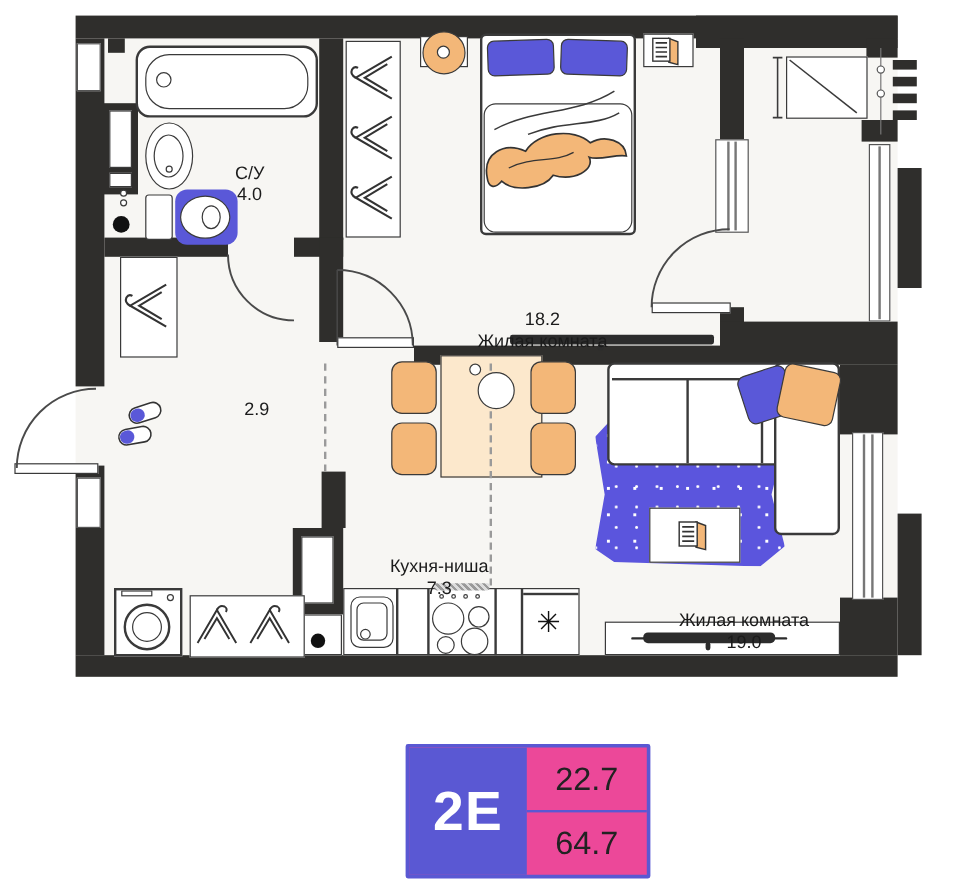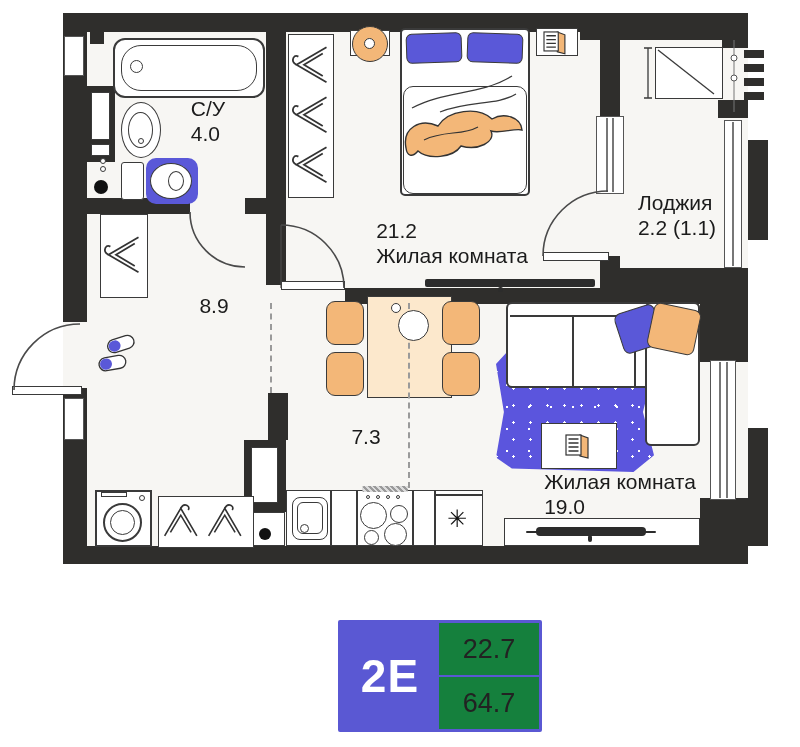--- a/index.html
+++ b/index.html
@@ -22,31 +22,31 @@
   .winline{position:absolute;background:#777;z-index:4;}
   .fw{position:absolute;background:#fff;border:1.5px solid var(--stroke);box-sizing:border-box;z-index:4;}
   .cir{position:absolute;background:#fff;border:1.5px solid var(--stroke);border-radius:50%;box-sizing:border-box;z-index:5;}
   .dk{position:absolute;background:#2c2c2c;z-index:4;border-radius:2px;}
   .blue{position:absolute;background:var(--blue);box-sizing:border-box;z-index:4;}
   .orange{position:absolute;background:var(--orange);border:1.5px solid var(--stroke);box-sizing:border-box;z-index:4;}
   .dash{position:absolute;border-left:2px dashed #9a9a9a;z-index:5;}
   .thinline{position:absolute;background:var(--stroke);z-index:5;}
   .dot{position:absolute;background:#111;border-radius:50%;z-index:5;}
   .lbl{position:absolute;z-index:8;transform:translateX(-50%);white-space:nowrap;
-       color:#1b1b1b;font-size:21px;line-height:1.2;text-align:left;}
+       color:#1b1b1b;font-size:15px;line-height:1.2;text-align:center;margin-top:40px;}
   svg.overlay{position:absolute;left:0;top:0;z-index:7;pointer-events:none;}
   .rug{position:absolute;background-color:var(--rug);z-index:3;
        background-image:radial-gradient(#fff 1.3px, transparent 1.4px),
                         radial-gradient(#fff 1.1px, transparent 1.2px);
        background-size:22px 22px,17px 17px;background-position:0 0,9px 11px;
        clip-path:polygon(7% 0,89% 3%,100% 13%,93% 50%,100% 86%,87% 100%,10% 97%,0 88%,5% 50%,0 10%);}
   .snow{position:absolute;z-index:6;font-size:24px;color:#111;}
   
   .badge{position:absolute;left:338px;top:620px;width:204px;height:112px;z-index:9;
-         border:3px solid var(--badge);background:#15803d;display:flex;box-sizing:border-box;border-radius:2px;}
+         border:3px solid var(--badge);background:#ec4899;display:flex;box-sizing:border-box;border-radius:2px;}
   .badge .typecell{width:98px;background:var(--badge);color:#fff;display:flex;align-items:center;justify-content:center;
          font-size:46px;font-weight:700;letter-spacing:1px;}
   .badge .vals{flex:1;display:flex;flex-direction:column;}
   .badge .vrow{flex:1;display:flex;align-items:center;justify-content:center;font-size:27px;color:#222;}
   .badge .vrow + .vrow{border-top:2px solid var(--badge);}
   .hatch{position:absolute;z-index:5;background:repeating-linear-gradient(45deg,#9a9a9a 0 2px,#dcdcdc 2px 4px);border-radius:2px;}
 </style>
 </head>
 <body>
 
@@ -245,31 +245,28 @@
 
     <use href="#bookIcon" transform="translate(544,31) scale(0.95)"></use>
     <use href="#bookIcon" transform="translate(566,434)"></use>
   </svg>
 
   <div class="lbl" style="left:208px;top:96px;">
     <div>С/У</div>
     <div>4.0</div>
   </div>
   <div class="lbl" style="left:452px;top:218px;">
-    <div>21.2</div>
+    <div>18.2</div>
     <div>Жилая комната</div>
   </div>
-  <div class="lbl" style="left:677px;top:190px;">
-    <div>Лоджия</div>
-    <div>2.2 (1.1)</div>
-  </div>
   <div class="lbl" style="left:214px;top:293px;">
-    <div>8.9</div>
+    <div>2.9</div>
   </div>
   <div class="lbl" style="left:366px;top:424px;">
+    <div>Кухня-ниша</div>
     <div>7.3</div>
   </div>
   <div class="lbl" style="left:620px;top:469px;">
     <div>Жилая комната</div>
     <div>19.0</div>
   </div>
 
   <div class="badge">
     <div class="typecell">2Е</div>
     <div class="vals">

